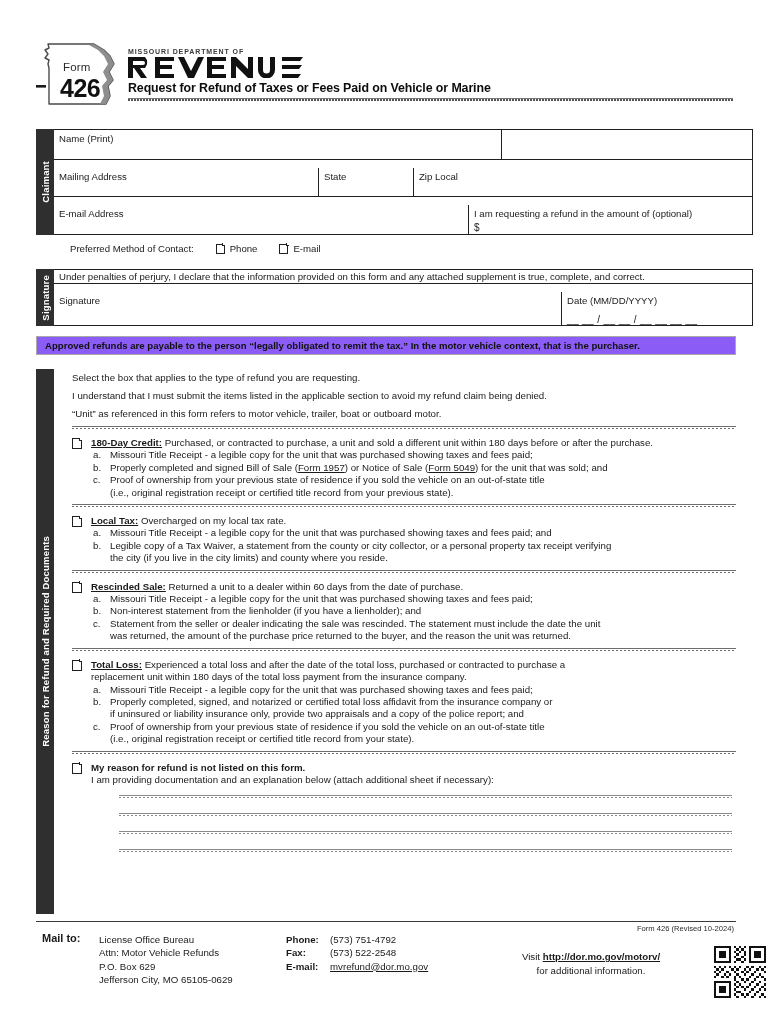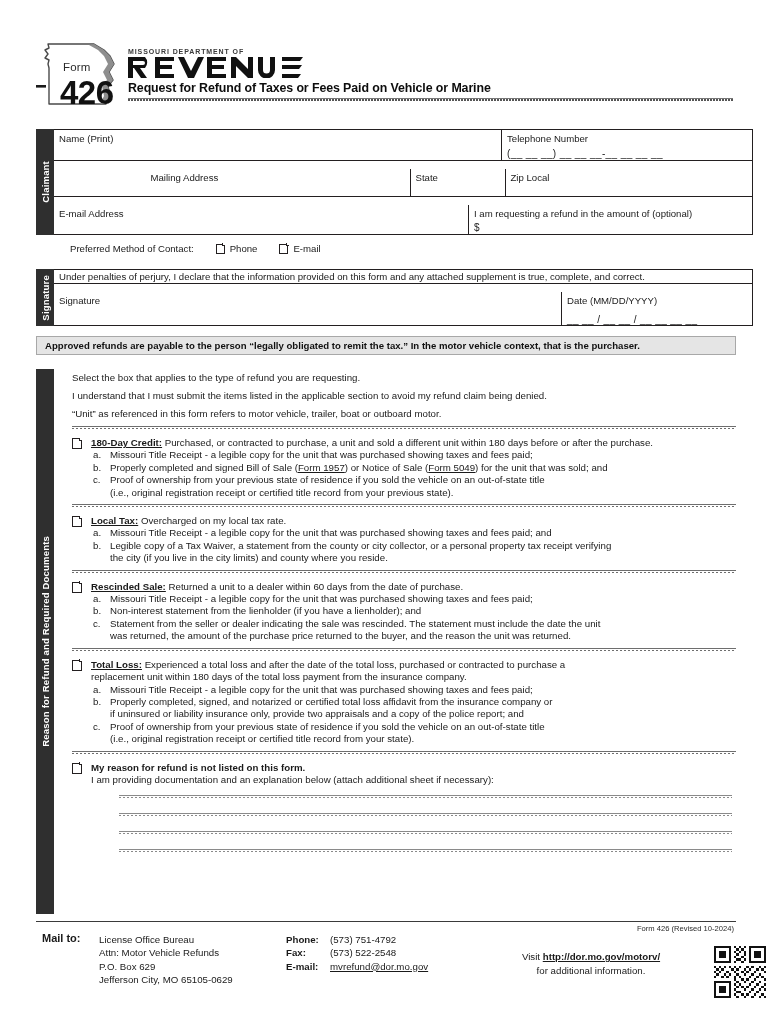--- a/index.html
+++ b/index.html
@@ -42,21 +42,21 @@
     left: 27px;
     top: 23px;
     font-size: 11.5px;
     color: #2b2b2b;
     letter-spacing: .2px;
   }
   .form-num {
     position: absolute;
     left: 24px;
     top: 36px;
-    font-size: 33px;
+    font-size: 25px;
     font-weight: bold;
     letter-spacing: -.5px;
     color: #111;
   }
   .brand {
     position: absolute;
     left: 92px;
     top: 9px;
     width: 608px;
   }
@@ -129,21 +129,21 @@
     color: #1a1a1a;
     line-height: 12px;
   }
   .bb { border-bottom: 1px solid #231f20; }
   .br { border-right: 1px solid #231f20; }
 
   
   #claimant { left: 36px; top: 129px; width: 700px; height: 106px; }
   #claimant .gridbox { display: flex; flex-direction: column; }
   .r1 { height: 36px; }
-  .r2 { height: 36px; justify-content: center; }
+  .r2 { height: 36px; }
   .r3 { height: 33px; }
 
   .fill-line {
     font-size: 10px;
     letter-spacing: .4px;
     color: #1a1a1a;
     margin-top: 3px;
   }
 
   .contact-pref {
@@ -185,21 +185,21 @@
   .sr1 { height: 18px; }
   .sr2 { height: 37px; }
 
   
   .banner {
     position: absolute;
     left: 36px;
     top: 336px;
     width: 700px;
     height: 19px;
-    background: #e5e5e5;
+    background: #8b5cf6;
     border: 1px solid #a8a8a8;
     box-sizing: border-box;
     font-size: 9.6px;
     font-weight: bold;
     color: #111;
     display: flex;
     align-items: center;
     padding-left: 8px;
   }
 
@@ -376,24 +376,20 @@
 
   <div class="sect" id="claimant">
     <div class="vtab">
       <span>Claimant</span>
     </div>
     <div class="gridbox">
 
       <div class="row r1 bb">
         <div class="cell br" style="width:448px">
           <span>Name (Print)</span>
-        </div>
-        <div class="cell" style="width:250px">
-          <span>Telephone Number</span>
-          <div class="fill-line">(__  __  __) __  __  __-__  __  __  __</div>
         </div>
       </div>
 
       <div class="row r2 bb">
         <div class="cell br" style="width:265px">
           <span>Mailing Address</span>
         </div>
         <div class="cell br" style="width:95px">
           <span>State</span>
         </div>

